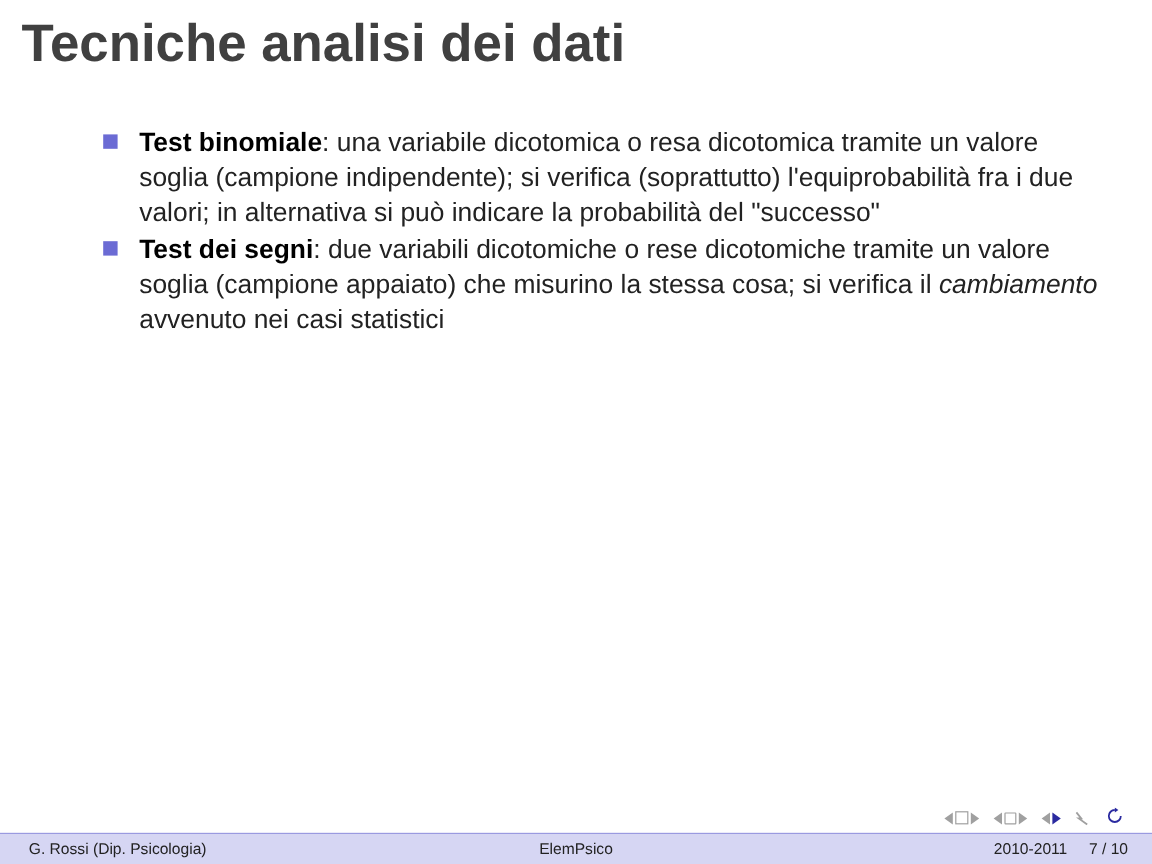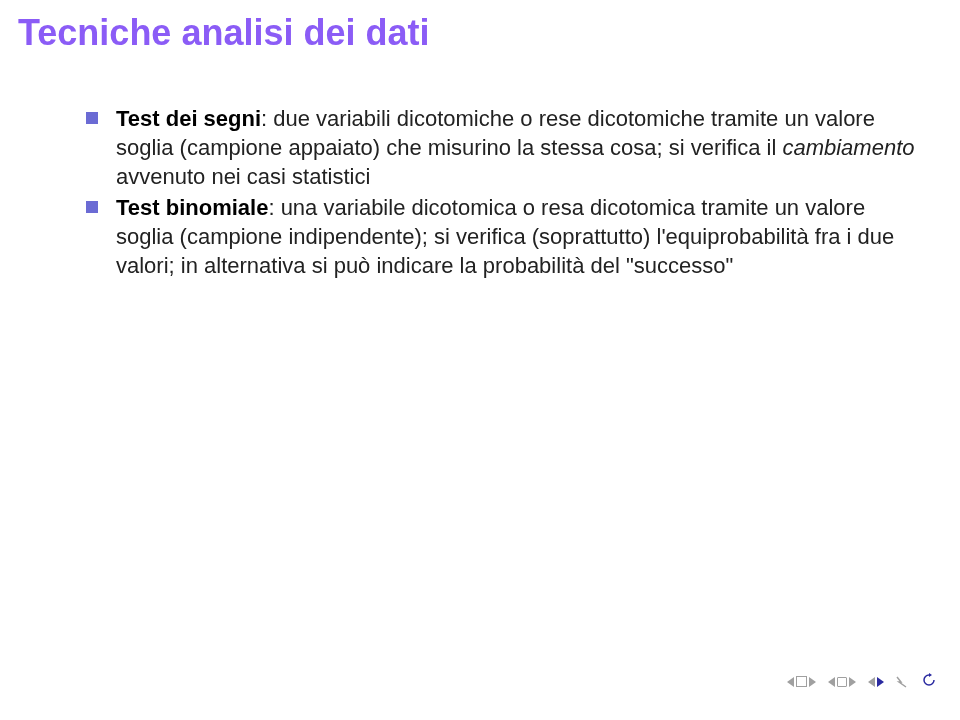--- a/index.html
+++ b/index.html
@@ -2,23 +2,23 @@
 <html><head>
 <meta charset="utf-8">
 <style>
   * { margin: 0; padding: 0; box-sizing: border-box; }
   html, body { width: 960px; height: 720px; font-family: Arial, Helvetica, sans-serif; background: #fff; overflow: hidden; }
   .slide { position: relative; width: 960px; height: 720px; }
   .title {
     position: absolute;
     top: 12px;
     left: 18px;
-    font-size: 36px;
+    font-size: 44px;
     font-weight: bold;
-    color: #8b5cf6;
+    color: #404040;
   }
   .content {
     position: absolute;
     top: 80px;
     left: 56px;
     right: 40px;
     color: #222;
     font-size: 22px;
     line-height: 1.32;
   }
@@ -71,26 +71,26 @@
 <div class="slide">
 
   <div class="title">Tecniche analisi dei dati</div>
 
   <div class="content">
 
     <div class="lvl2-block">
 
       <div class="lvl2">
         <span class="sq2"></span>
-        <span class="bold">Test dei segni</span><span>: due variabili dicotomiche o rese dicotomiche tramite un valore soglia (campione appaiato) che misurino la stessa cosa; si verifica il </span><span class="ital">cambiamento</span><span> avvenuto nei casi statistici</span>
+        <span class="bold">Test binomiale</span><span>: una variabile dicotomica o resa dicotomica tramite un valore soglia (campione indipendente); si verifica (soprattutto) l'equiprobabilità fra i due valori; in alternativa si può indicare la probabilità del "successo"</span>
       </div>
 
       <div class="lvl2">
         <span class="sq2"></span>
-        <span class="bold">Test binomiale</span><span>: una variabile dicotomica o resa dicotomica tramite un valore soglia (campione indipendente); si verifica (soprattutto) l'equiprobabilità fra i due valori; in alternativa si può indicare la probabilità del "successo"</span>
+        <span class="bold">Test dei segni</span><span>: due variabili dicotomiche o rese dicotomiche tramite un valore soglia (campione appaiato) che misurino la stessa cosa; si verifica il </span><span class="ital">cambiamento</span><span> avvenuto nei casi statistici</span>
       </div>
 
     </div>
   </div>
 
   <div class="nav">
     <span class="nav-set">
         <span class="tri-l"></span>
         <span class="sqico"></span>
         <span class="tri-r"></span>
@@ -114,14 +114,21 @@
     <span class="nav-set">
       <span>
         <svg width="14" height="14" viewBox="0 0 14 14">
             <path d="M12 7 A5 5 0 1 1 7 2" stroke="#2a2aa0" stroke-width="1.5" fill="none"></path>
             <path d="M7 0 L7 4 L10 2 Z" fill="#2a2aa0"></path>
           </svg>
       </span>
     </span>
   </div>
 
+  <div class="footer">
+    <span class="footer-left">G. Rossi (Dip. Psicologia)</span>
+    <span class="footer-center">ElemPsico</span>
+    <span class="footer-right">
+      <span>2010-2011</span>&nbsp;&nbsp;&nbsp;&nbsp;&nbsp;<span>7 / 10</span>
+    </span>
+  </div>
 
 </div>
 
 </body></html>

